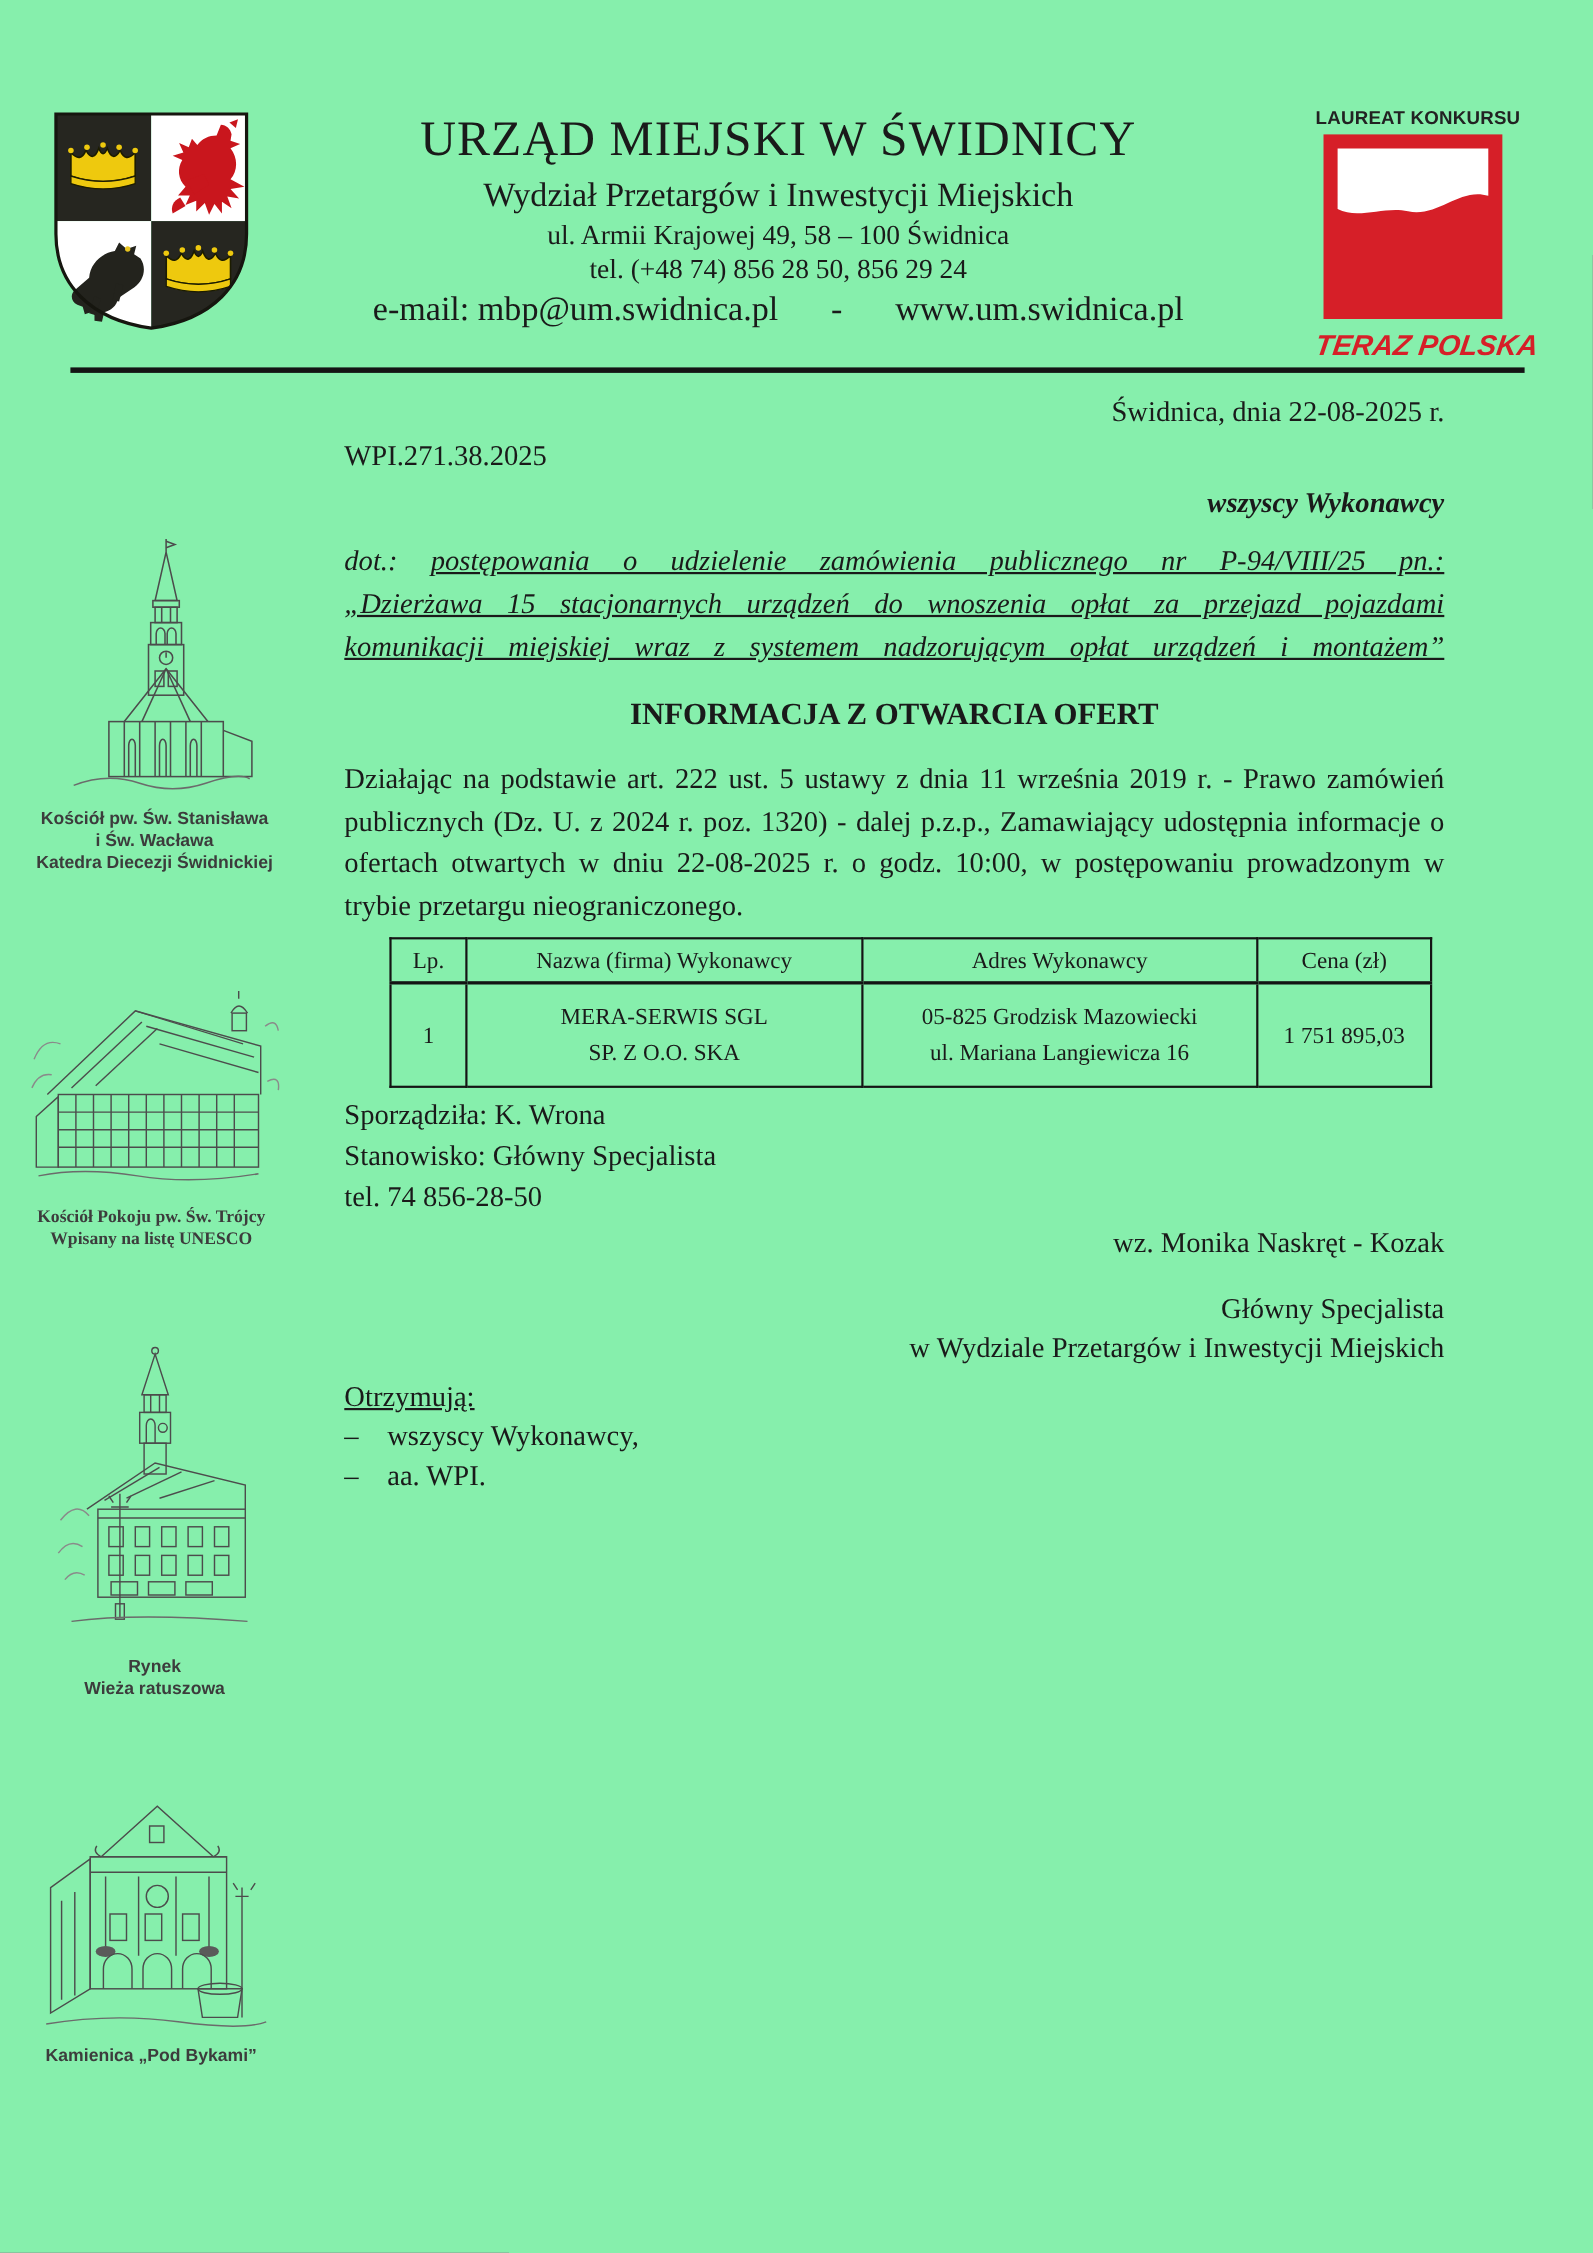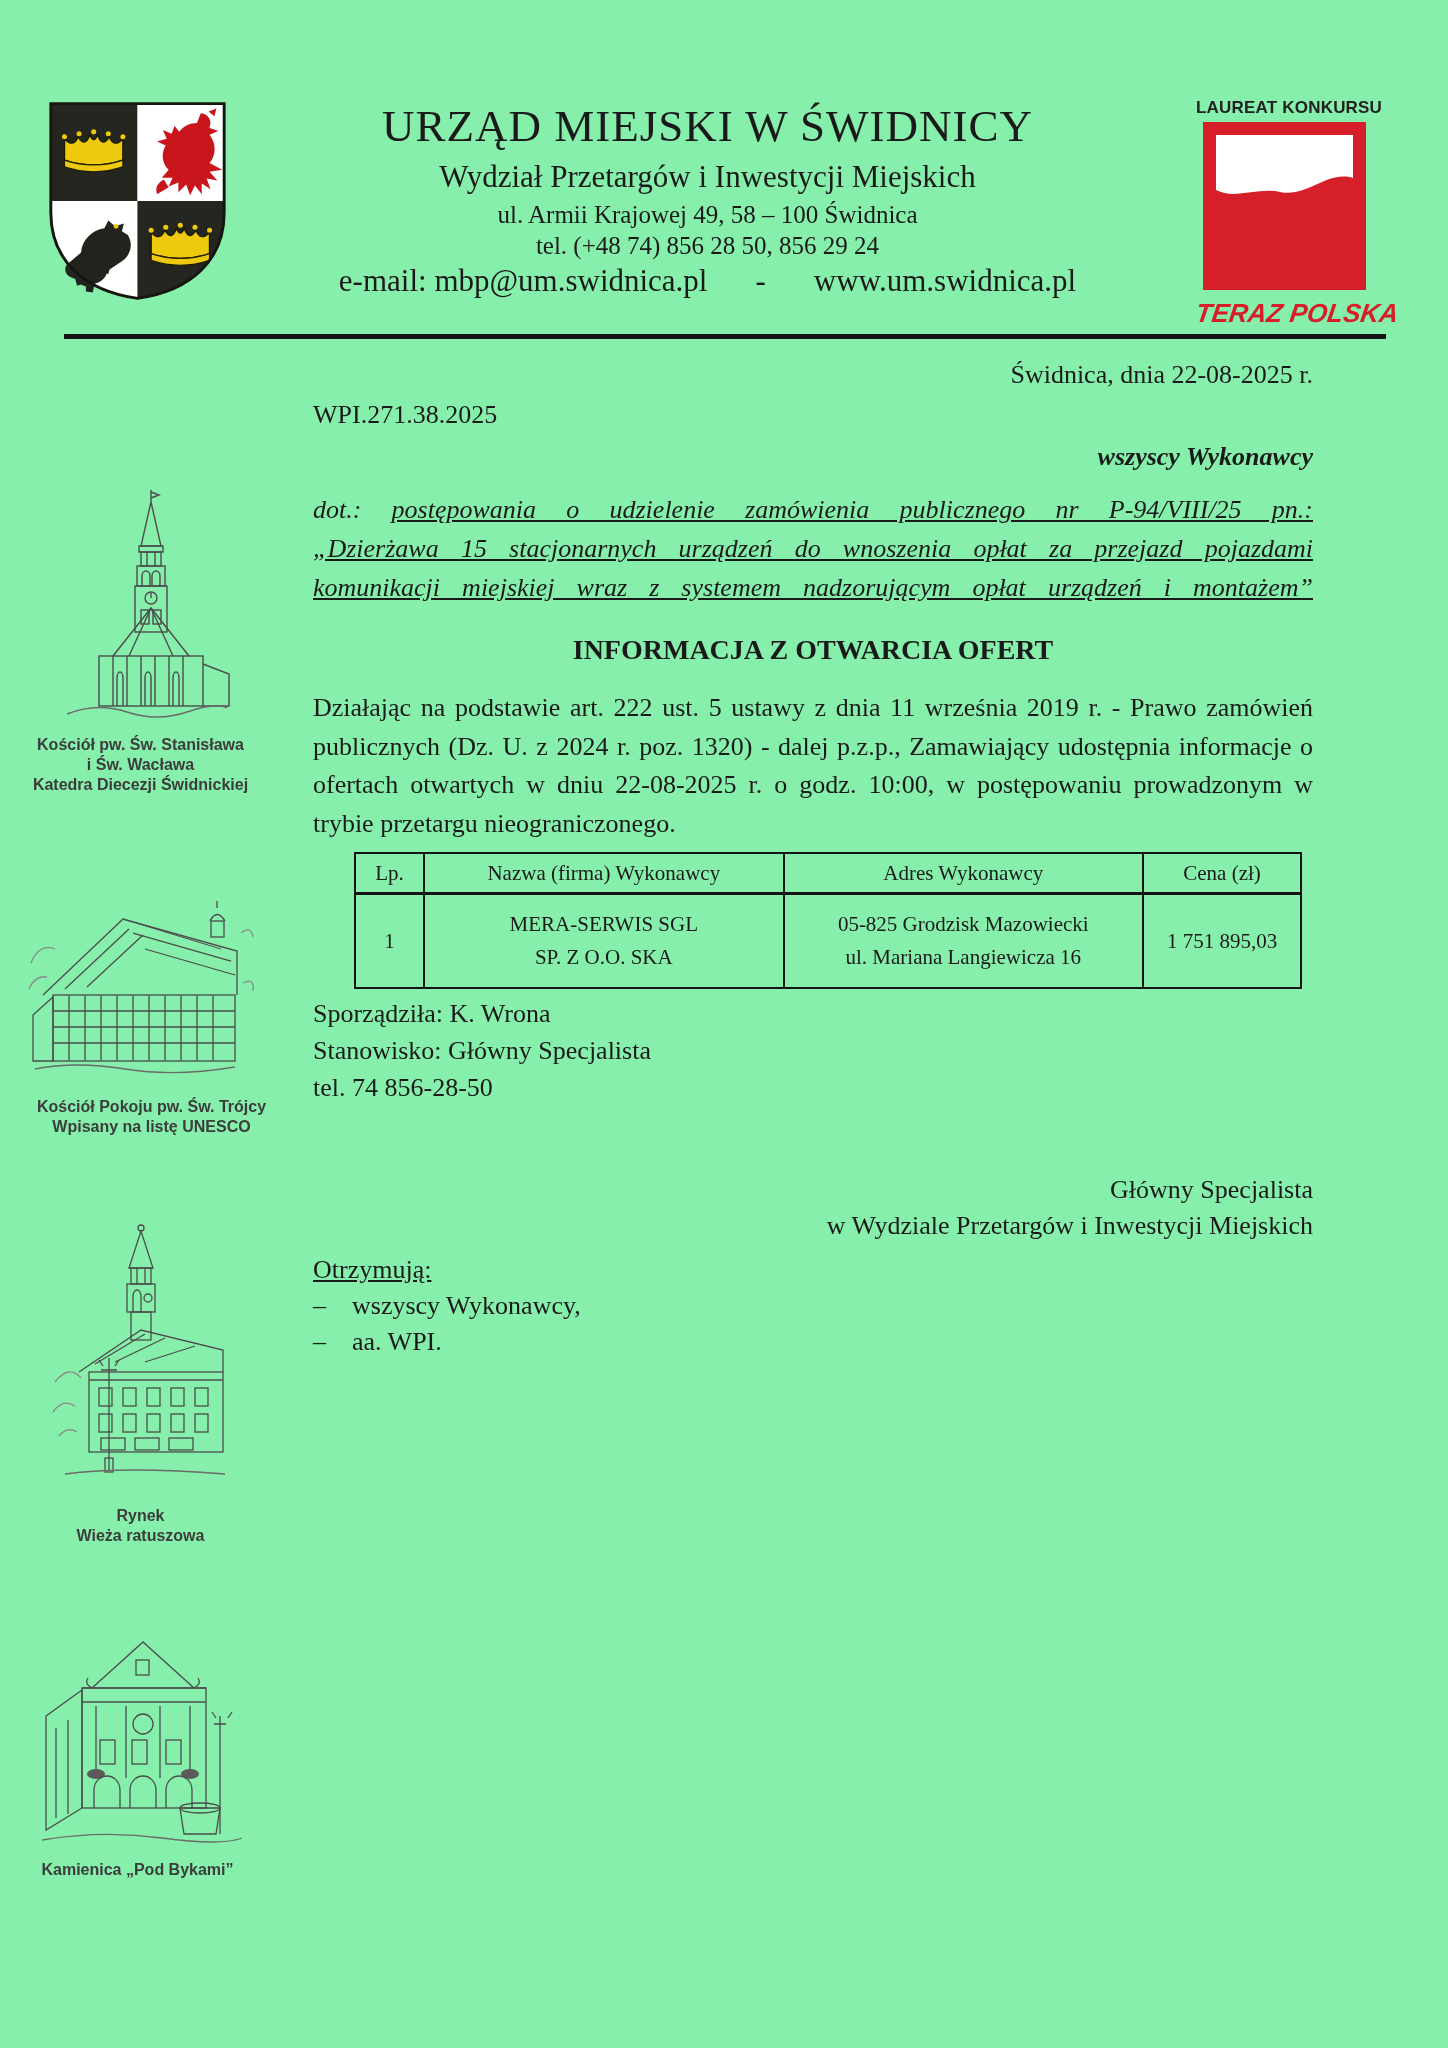--- a/index.html
+++ b/index.html
@@ -51,21 +51,21 @@
   .distribution .item { display:flex; gap:26px; }
 
   
   .sketch { position:absolute; }
   .caption { position:absolute; width:265px; text-align:center;
     font-family:"Liberation Sans", sans-serif; font-weight:bold; font-size:16px;
     color:#3c3c3c; line-height:20px; }
   .sk-cathedral { left:55px;  top:488px; }
   .cap-1        { left:8px;   top:735px; }
   .sk-peace     { left:25px;  top:893px; }
-  .cap-2        { left:19px;   top:1097px; }
+  .cap-2        { left:5px;   top:1097px;font-family:Liberation Serif, serif; }
   .sk-rynek     { left:45px;  top:1222px; }
   .cap-3        { left:8px;   top:1506px; }
   .sk-kamienica { left:30px;  top:1628px; }
   .cap-4        { left:5px;   top:1860px; }
   .sketch svg { display:block; }
 </style>
 </head>
 <body>
 
 <div class="page">
@@ -190,20 +190,21 @@
       </tr>
     </tbody>
   </table>
 
   <div class="mblock prepared">
     <div>Sporządziła: K. Wrona</div>
     <div>Stanowisko: Główny Specjalista</div>
     <div>tel. 74 856-28-50</div>
   </div>
 
+  <div class="mblock signature-name">wz. Monika Naskręt - Kozak</div>
   <div class="mblock signature-title">
     <div>Główny Specjalista</div>
     <div>w Wydziale Przetargów i Inwestycji Miejskich</div>
   </div>
 
   <div class="mblock distribution">
     <div class="dh">Otrzymują:</div>
     <div class="item">
       <span>–</span>
       <span>wszyscy Wykonawcy,</span>

